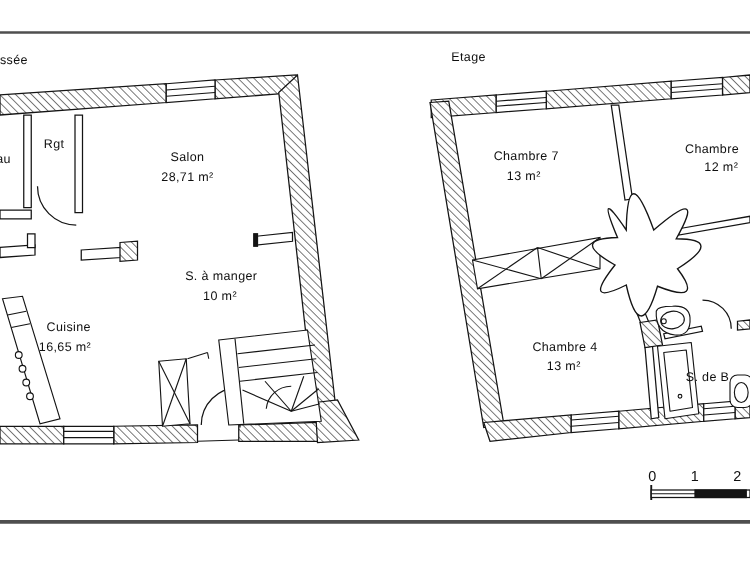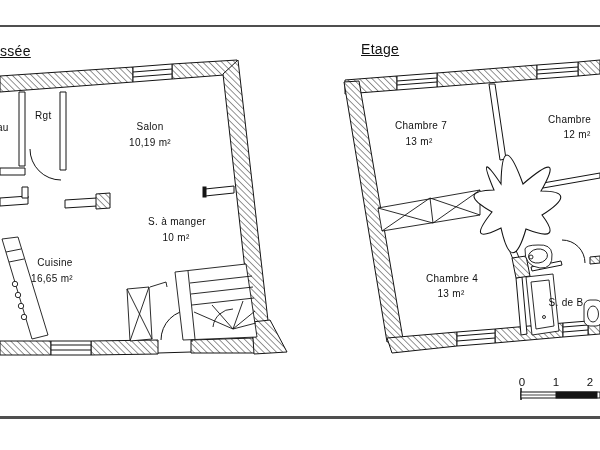--- a/index.html
+++ b/index.html
@@ -5,21 +5,21 @@
   html,body{margin:0;padding:0;background:#fff;}
   .stage{position:relative;width:600px;height:450px;background:#fff;overflow:hidden;
          font-family:"Liberation Sans",sans-serif;}
   .rule{position:absolute;left:0;width:600px;background:#4f4f4f;}
   .rule.top{top:25px;height:2px;}
   .rule.bottom{top:416px;height:3px;}
   svg.plan{position:absolute;left:0;top:0;}
   .lbl{position:absolute;font-size:10px;line-height:1.05;color:#101010;
        white-space:nowrap;letter-spacing:.3px;}
   .lbl.c{transform:translateX(-50%);text-align:center;}
-  .lbl.title{font-size:14px;text-decoration:underline;}
+  .lbl.title{font-size:10px;}
   .lbl.scale{font-size:11.5px;}
 </style>
 </head>
 <body>
 
 <div class="stage">
 
   <div class="rule top"></div>
   <div class="rule bottom"></div>
 
@@ -199,21 +199,21 @@
     </g>
   </svg>
 
   <div class="lbl title" style="left:0px;top:44px">ssée</div>
   <div class="lbl title" style="left:361px;top:42px">Etage</div>
 
   <div class="lbl" style="left:-3px;top:123px">au</div>
   <div class="lbl" style="left:35px;top:111px">Rgt</div>
 
   <div class="lbl c" style="left:150px;top:122px">Salon</div>
-  <div class="lbl c" style="left:150px;top:138px">10,19 m²</div>
+  <div class="lbl c" style="left:150px;top:138px">28,71 m²</div>
 
   <div class="lbl c" style="left:177px;top:217px">S. à manger</div>
   <div class="lbl c" style="left:176px;top:233px">10 m²</div>
 
   <div class="lbl c" style="left:55px;top:258px">Cuisine</div>
   <div class="lbl c" style="left:52px;top:274px">16,65 m²</div>
 
   <div class="lbl c" style="left:421px;top:121px">Chambre 7</div>
   <div class="lbl c" style="left:419px;top:137px">13 m²</div>
 

